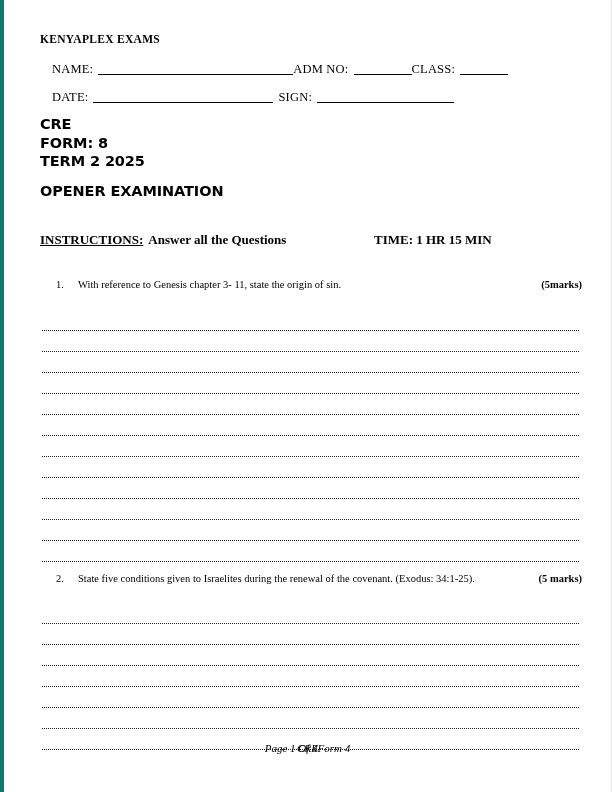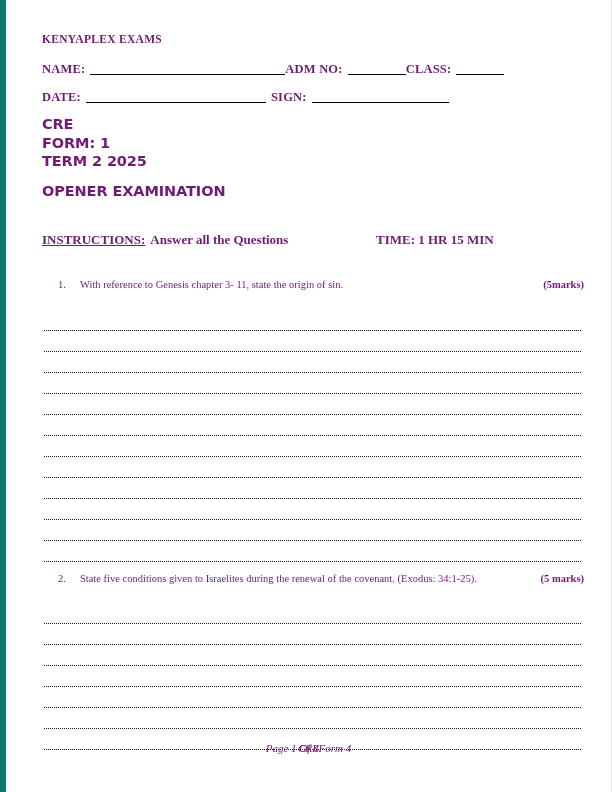--- a/index.html
+++ b/index.html
@@ -5,44 +5,44 @@
   html, body {
     margin: 0;
     padding: 0;
     background: #ffffff;
   }
   .page {
     position: relative;
     width: 612px;
     height: 792px;
     background: #ffffff;
-    border-left: 6px solid #0f766e;
+    border-left: 4px solid #0f766e;
     border-right: 1px solid #e8e8e8;
     box-sizing: border-box;
     overflow: hidden;
     font-family: "Liberation Serif", "DejaVu Serif", serif;
-    color: #701a75;
+    color: #000000;
   }
 
   
   .org-name {
     position: absolute;
     left: 36px;
     top: 33px;
     font-family: "Liberation Serif", "DejaVu Serif", serif;
     font-weight: bold;
     font-size: 11.5px;
     letter-spacing: 0.3px;
   }
 
   .field-row {
     position: absolute;
-    left: 36px;
+    left: 48px;
     font-family: "Liberation Serif", "DejaVu Serif", serif;
-    font-weight: bold;
+    font-weight: normal;
     font-size: 12.5px;
     white-space: nowrap;
     letter-spacing: 0.2px;
   }
   .field-row.row1 { top: 62px; }
   .field-row.row2 { top: 90px; }
 
   .fill {
     display: inline-block;
     border-bottom: 1.1px solid #000;
@@ -179,21 +179,21 @@
   <div class="field-row row1">
     <span>NAME:</span><span class="gap-sm"></span><span class="fill name"></span><span>ADM NO:</span><span class="gap-sm"></span><span class="fill adm"></span><span>CLASS:</span><span class="gap-sm"></span><span class="fill class"></span>
   </div>
 
   <div class="field-row row2">
     <span>DATE:</span><span class="gap-sm"></span><span class="fill date"></span><span class="gap-sm"></span><span>SIGN:</span><span class="gap-sm"></span><span class="fill sign"></span>
   </div>
 
   <div class="title-block">
     <div>CRE</div>
-    <div>FORM: 1</div>
+    <div>FORM: 8</div>
     <div>TERM 2 2025</div>
   </div>
   <div class="exam-heading">OPENER EXAMINATION</div>
 
   <div class="instructions">
     <span class="instr-label">INSTRUCTIONS:</span><span class="gap-sm"></span><span class="instr-text">Answer all the Questions</span>
   </div>
   <div class="time-text">TIME: 1 HR 15 MIN</div>
 
   <div class="question" id="question-1">

